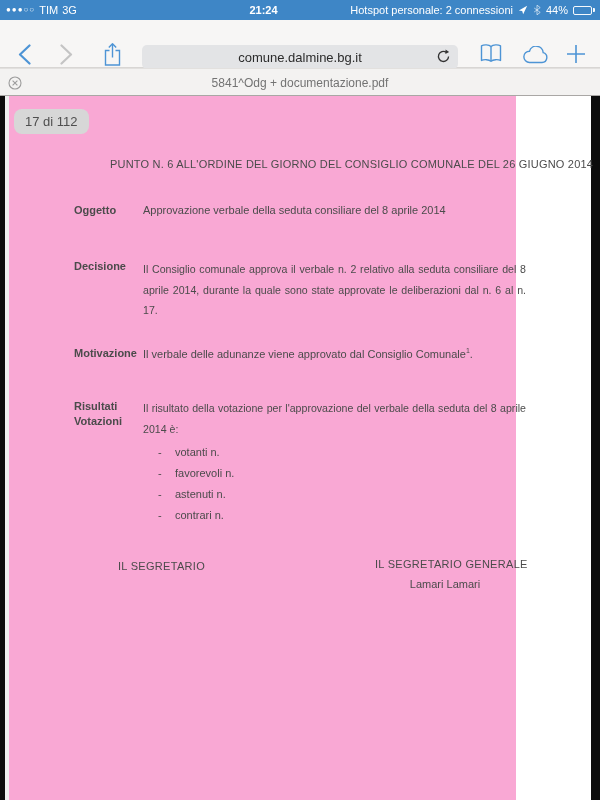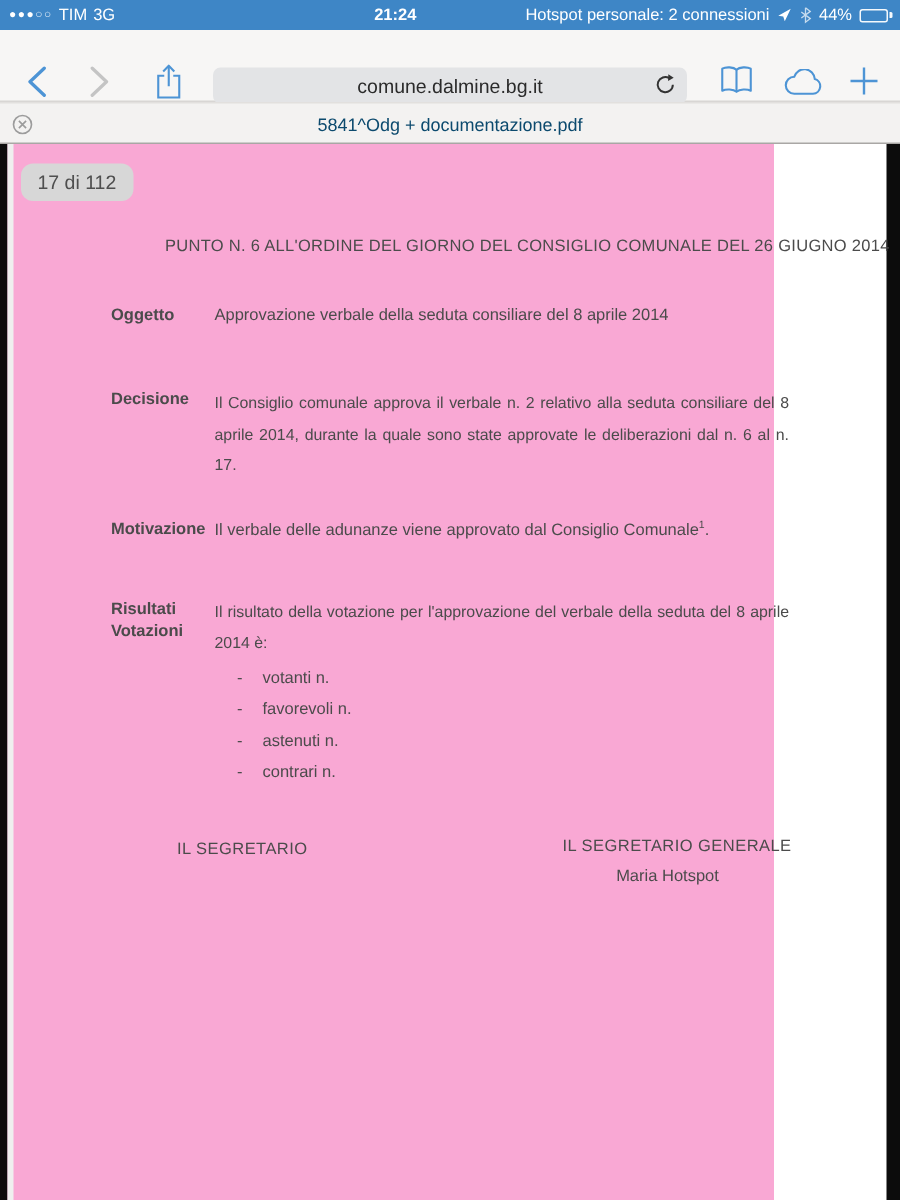--- a/index.html
+++ b/index.html
@@ -28,21 +28,21 @@
   .url-text { font-size:13px; color:#2b2b2b; }
   .reload-btn { position:absolute; right:7px; top:4px; background:none; border:none; cursor:pointer; }
   .bm-bar { position:absolute; top:49px; left:0; width:600px; height:18px; }
   .bm-item { position:absolute; top:1px; font-size:11px; color:#3f3f3f; background:none; border:none; cursor:pointer; }
 
   
   .tab-bar { position:absolute; top:68px; left:0; width:600px; height:28px;
     background:#f3f2f1; border-top:1px solid #e2e0de; border-bottom:1px solid #a9a7a5; }
   .tab-close { position:absolute; left:8px; top:7px; background:none; border:none; cursor:pointer; }
   .tab-title { position:absolute; left:40px; right:40px; top:7px; text-align:center;
-    font-size:12px; color:#0c4a6e; white-space:nowrap; overflow:hidden; }
+    font-size:12px; color:#737373; white-space:nowrap; overflow:hidden; }
 
   
   .pdf-page { position:absolute; top:96px; left:0; width:516px; height:704px; background:#f9a8d4;
     color:#4b4b4b; }
   .edge-left  { position:absolute; left:0; top:0; width:5px; height:704px; background:#0c0c0c; }
   .edge-left2 { position:absolute; left:5px; top:0; width:4px; height:704px; background:#efefef; }
   .edge-right { position:absolute; left:591px; top:0; width:9px; height:704px; background:#0c0c0c; }
   .page-pill { position:absolute; left:14px; top:13px; background:#d7d7d7; color:#4f4f4f;
     font-size:13px; padding:5px 11px; border-radius:8px; }
 
@@ -187,14 +187,14 @@
     <span class="list-dash">-</span>
       <span class="list-text">astenuti n.</span>
   </div>
   <div class="list-row" style="top:413px;">
     <span class="list-dash">-</span>
       <span class="list-text">contrari n.</span>
   </div>
 
   <div class="sig" style="left:118px; top:464px;">IL SEGRETARIO</div>
   <div class="sig" style="left:375px; top:462px;">IL SEGRETARIO GENERALE</div>
-  <div class="sig-name" style="top:482px;">Maria Hotspot</div>
+  <div class="sig-name" style="top:482px;">Lamari Lamari</div>
 </div>
 
 </body></html>

